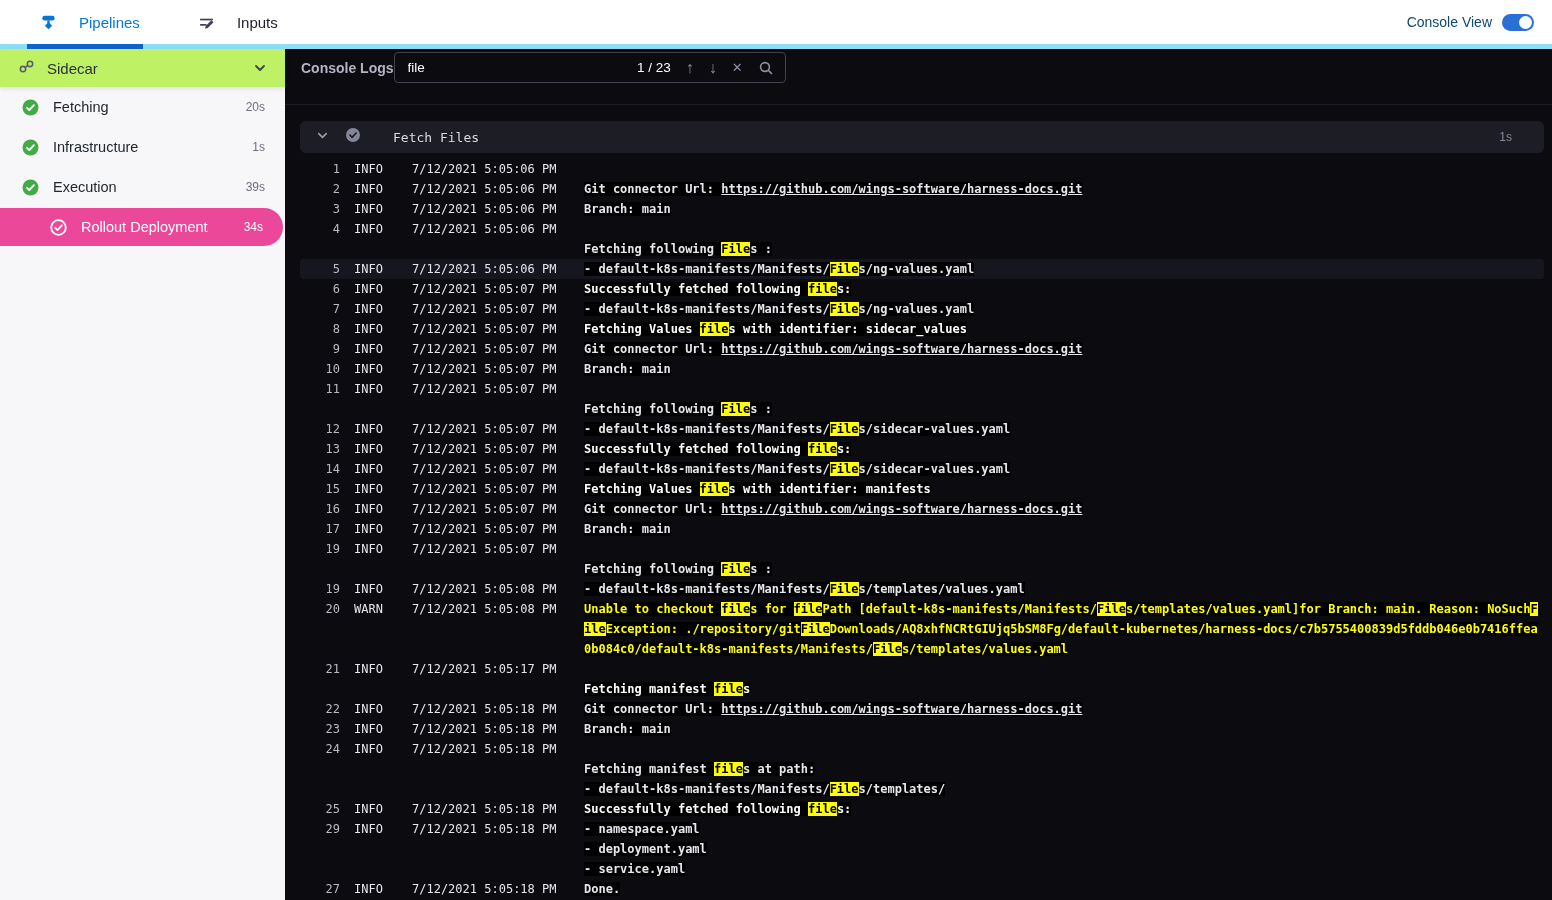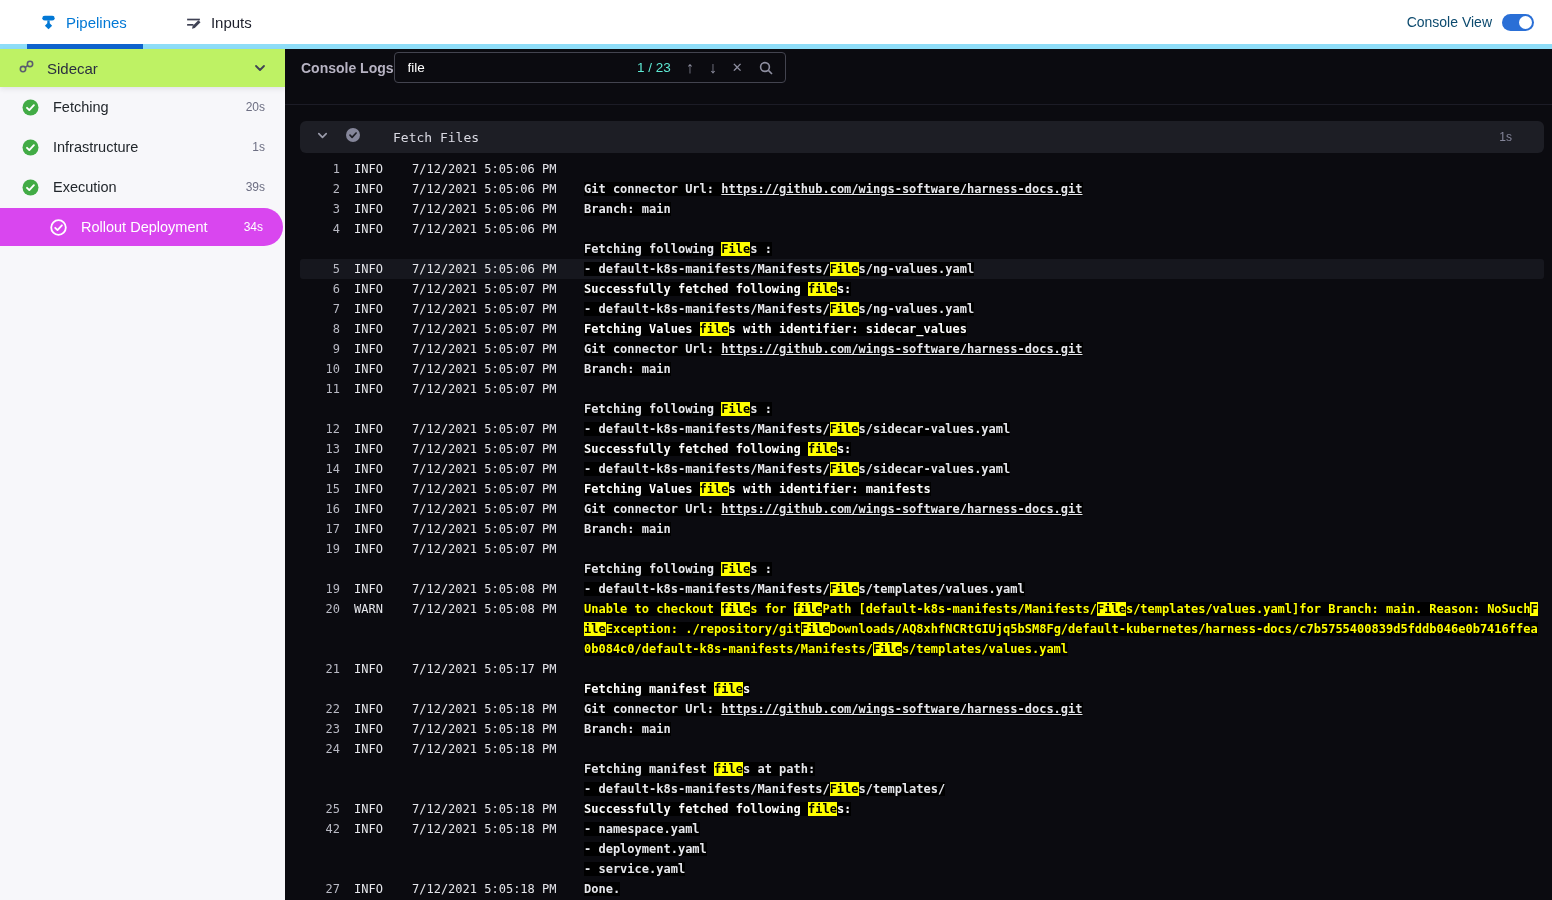--- a/index.html
+++ b/index.html
@@ -10,21 +10,21 @@
     font-family:"Liberation Sans", sans-serif;
     -webkit-font-smoothing:antialiased;
   }
   
   .topbar {
     height:44px; background:#ffffff;
     display:flex; align-items:center; justify-content:space-between;
     padding:0 18px 0 40px;
   }
   .tabs { display:flex; gap:58px; }
-  .tab { display:flex; align-items:center; gap:9px; font-size:15px; color:#1d1f2b; cursor:pointer; }
+  .tab { display:flex; align-items:center; gap:22px; font-size:15px; color:#1d1f2b; cursor:pointer; }
   .tab.active { color:#0278d5; font-weight:500; }
   .tab .icon { display:flex; }
   .consoleview { display:flex; align-items:center; gap:10px; font-size:14px; color:#0c4a6e; }
   .toggle {
     width:32px; height:17px; border-radius:9px; background:#2a6fd6;
     position:relative; cursor:pointer; display:inline-block;
   }
   .toggle .knob {
     position:absolute; right:2px; top:2px; width:13px; height:13px;
     border-radius:50%; background:#ffffff;
@@ -45,42 +45,42 @@
     cursor:pointer;
   }
   .sidebar-header .chev { margin-left:auto; display:flex; }
   .steps { padding-top:0; }
   .step {
     height:40px; display:flex; align-items:center; gap:14px;
     padding:0 20px 0 22px; font-size:14.5px; color:#22272c; cursor:pointer;
   }
   .step .dur { margin-left:auto; font-size:12px; color:#6c6e82; }
   .step.selected {
-    background:#d946ef; color:#ffffff; height:38px; margin:1px 2px 0 0;
+    background:#ec4899; color:#ffffff; height:38px; margin:1px 2px 0 0;
     border-radius:0 19px 19px 0; padding-left:50px;
   }
   .step.selected .dur { color:#ffffff; }
   .stepicon { width:17px; height:17px; display:flex; flex:0 0 17px; }
 
   
   .console { flex:1; background:#0b0b10; display:flex; flex-direction:column; min-width:0; }
   .console-header {
     height:56px; flex:0 0 56px; display:flex; align-items:center; justify-content:flex-start;
     padding:0 14px 18px 16px; border-bottom:1px solid #1c1c26;
   }
   .console-title { font-size:14px; font-weight:bold; color:#b7b3c3; }
   .searchbox {
     width:392px; height:31px; border:1px solid #43444f; border-radius:4px;
     display:flex; align-items:center; padding:0 11px; gap:15px;
   }
   .searchbox input {
     flex:1; min-width:0; background:transparent; border:none; outline:none;
     color:#ffffff; font-size:13.5px; font-family:"Liberation Sans", sans-serif;
   }
-  .search-count { color:#5eead4; font-size:13.5px; white-space:nowrap;margin-left:31px; }
+  .search-count { color:#ffffff; font-size:13.5px; white-space:nowrap;margin-left:31px; }
   .sbtn { color:#8e8fa0; font-size:16px; cursor:pointer; line-height:1; display:flex; align-items:center; }
   .sbtn.small { font-size:13px; }
 
   .log-wrap { flex:1; padding:16px 8px 0 15px; overflow:hidden; }
   .section-header {
     height:32px; background:#1d1e25; border-radius:6px;
     display:flex; align-items:center; gap:16px; padding:0 14px 0 16px;
     cursor:pointer;
   }
   .section-title {
@@ -443,21 +443,21 @@
           </div>
           <div class="entry bold">
             <span class="num">25</span>
             <span class="lvl">INFO</span>
             <span class="time">7/12/2021 5:05:18 PM</span>
             <div class="msg">
               <div class="msg-line"><span class="chip"><span>Successfully fetched following </span><span class="hl m">file</span><span>s:</span></span></div>
             </div>
           </div>
           <div class="entry">
-            <span class="num">42</span>
+            <span class="num">29</span>
             <span class="lvl">INFO</span>
             <span class="time">7/12/2021 5:05:18 PM</span>
             <div class="msg">
               <div class="msg-line"><span class="chip"><span>- namespace.yaml</span></span></div>
               <div class="msg-line"><span class="chip"><span>- deployment.yaml</span></span></div>
               <div class="msg-line"><span class="chip"><span>- service.yaml</span></span></div>
             </div>
           </div>
           <div class="entry">
             <span class="num">27</span>

